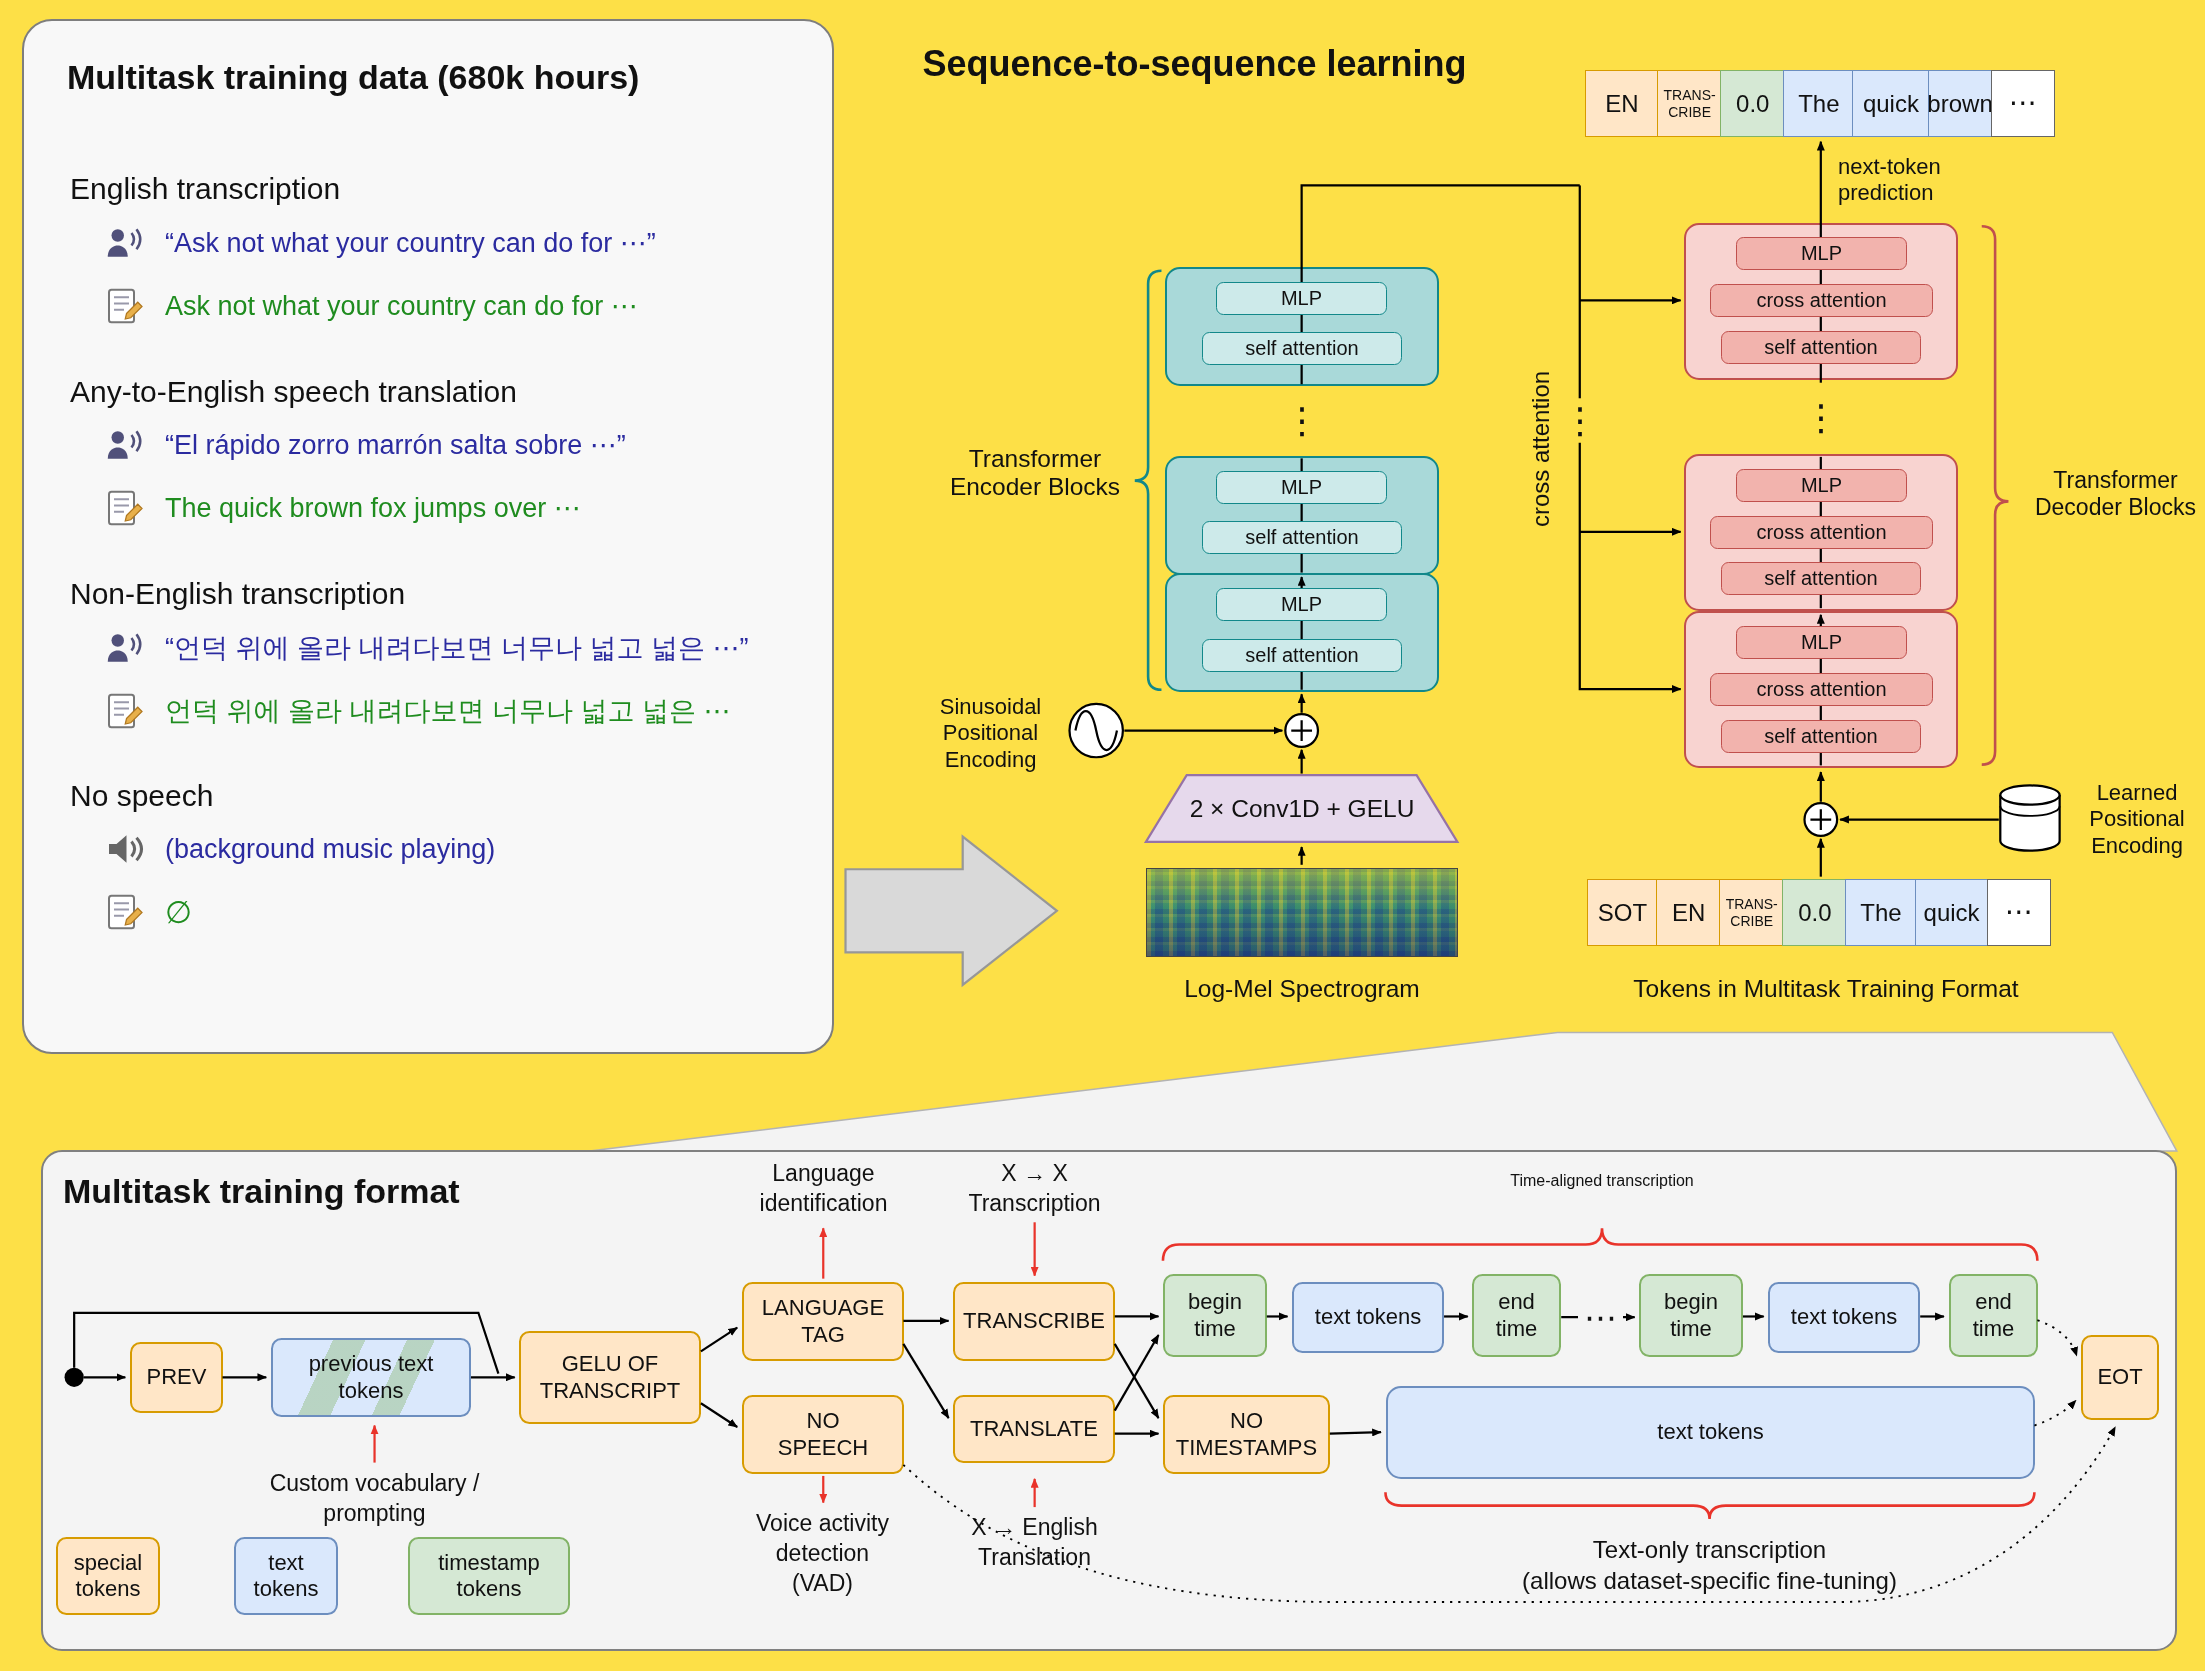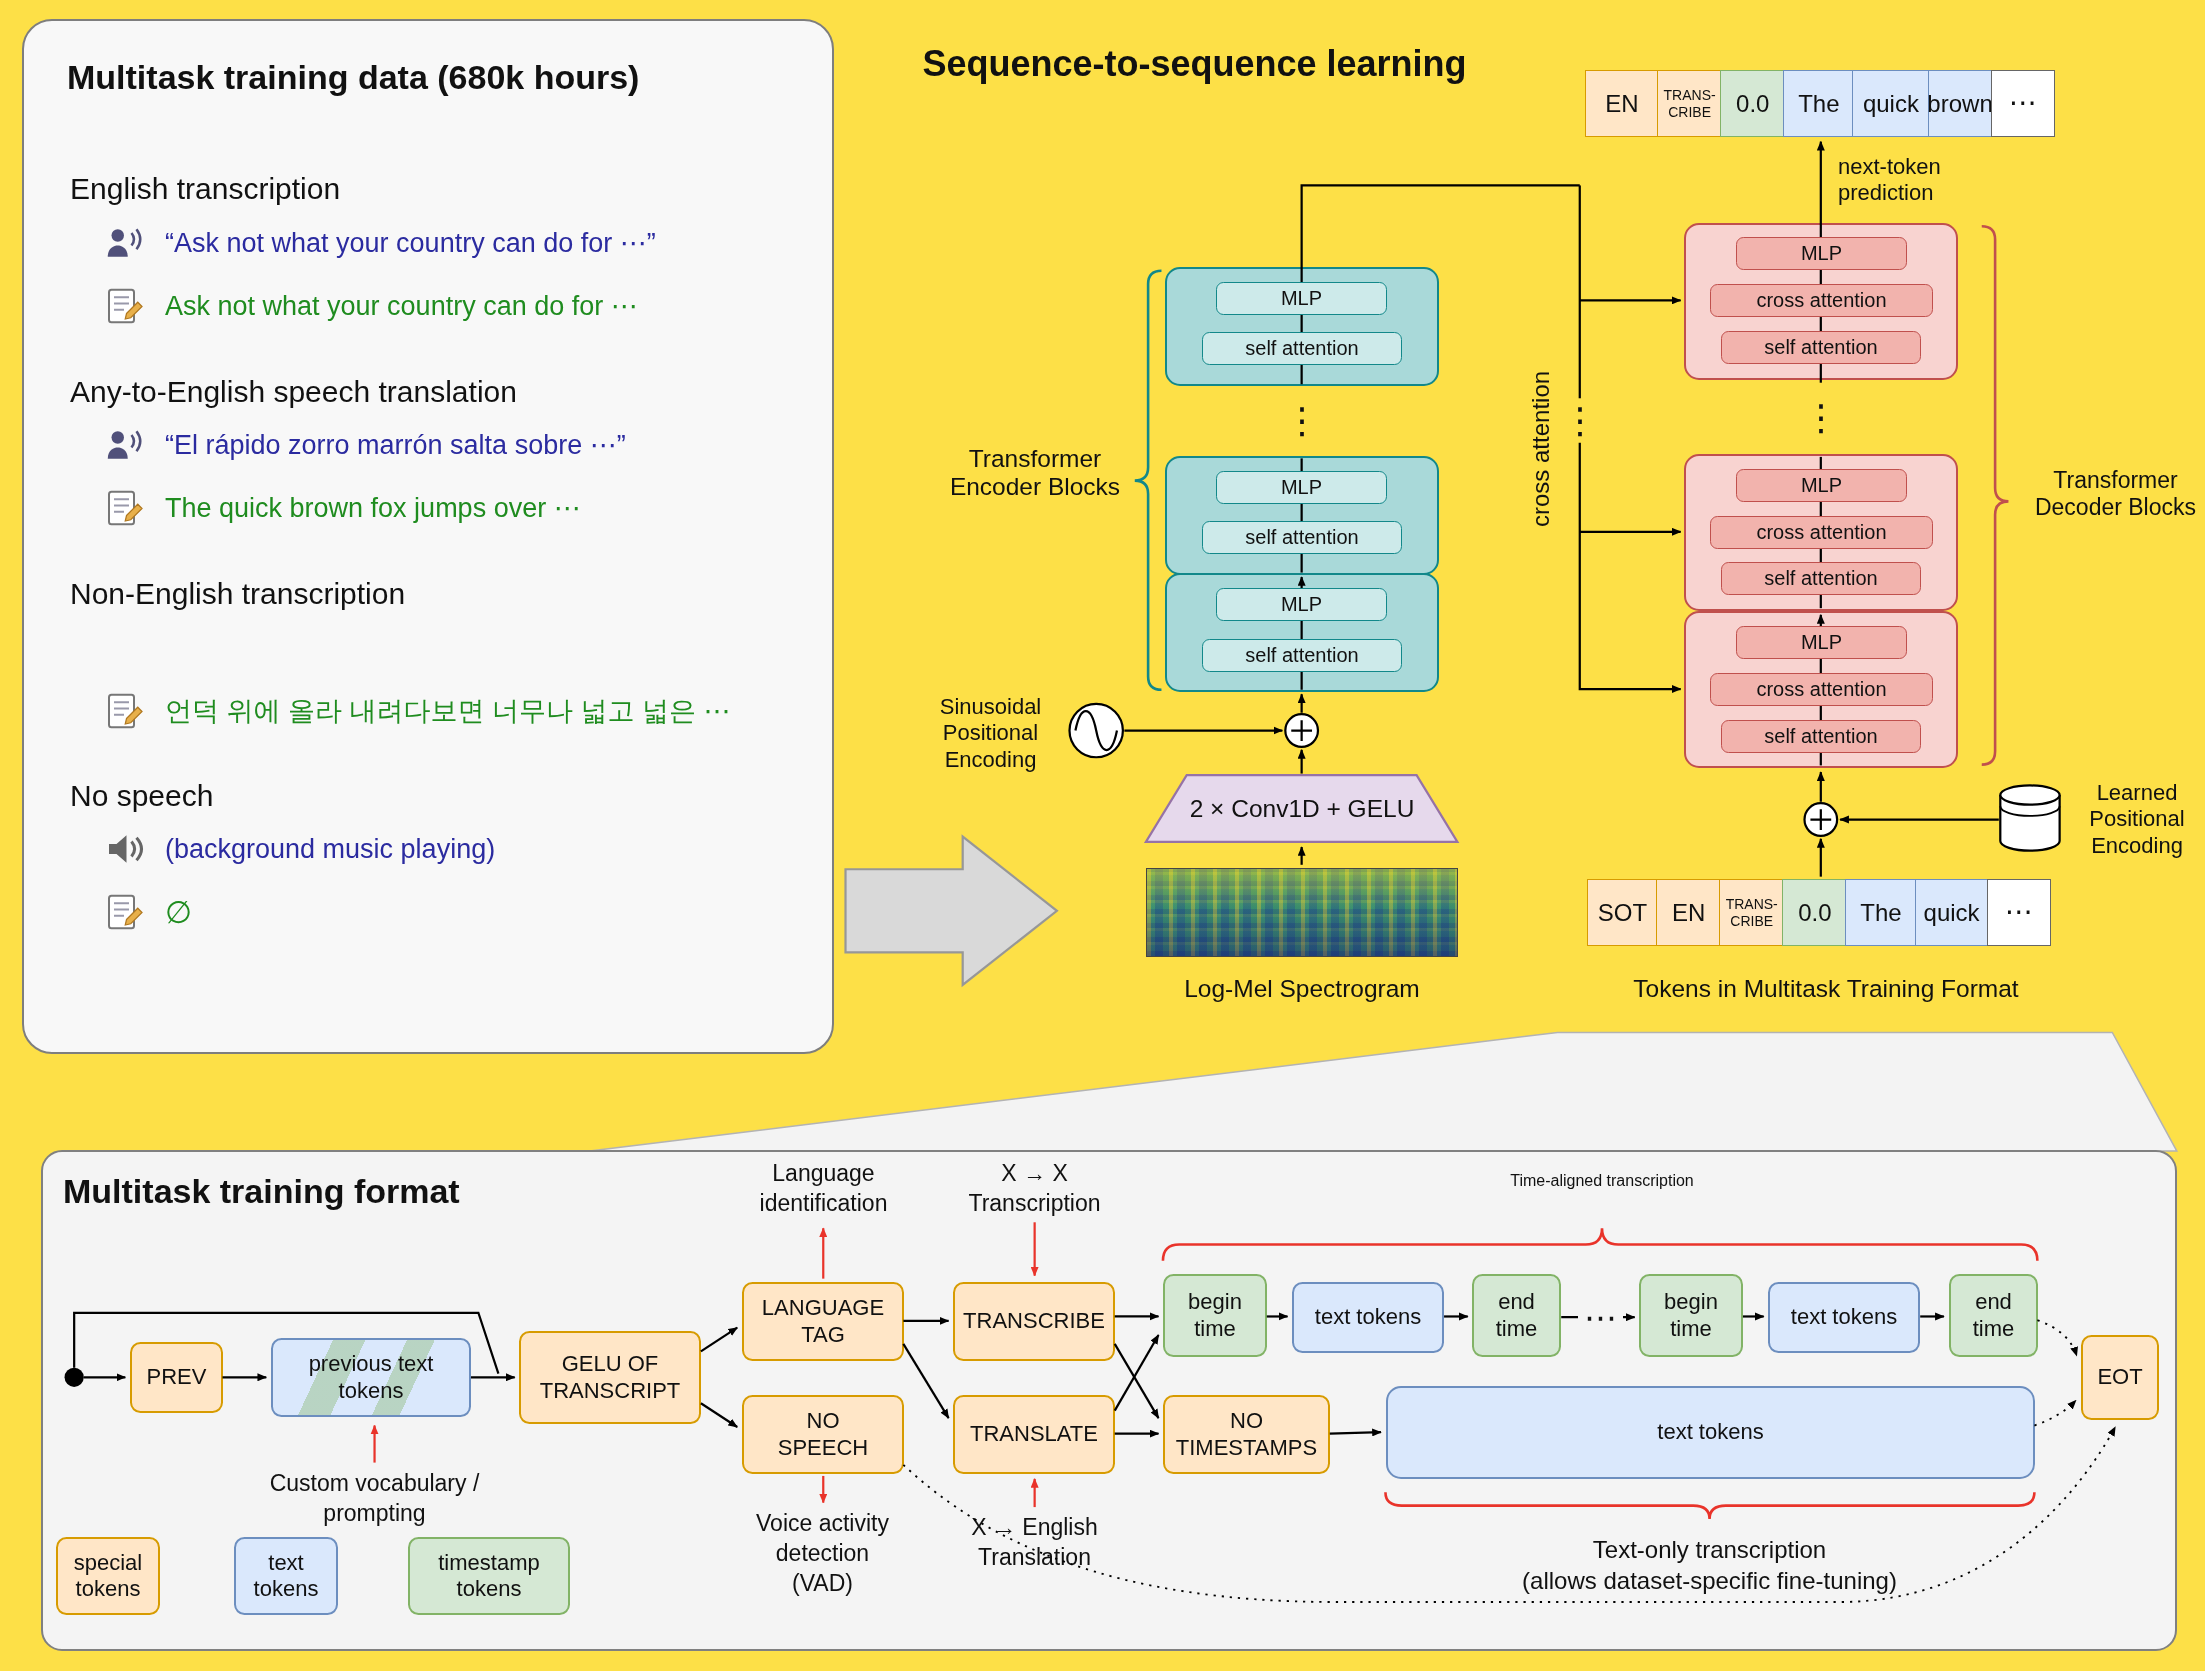--- a/index.html
+++ b/index.html
@@ -110,20 +110,29 @@
         <rect x="4" y="3" width="20" height="26" rx="2" fill="#fff" stroke="#777" stroke-width="1.6"></rect>
         <line x1="8" y1="9" x2="20" y2="9" stroke="#99a" stroke-width="1.6"></line>
         <line x1="8" y1="14" x2="20" y2="14" stroke="#99a" stroke-width="1.6"></line>
         <line x1="8" y1="19" x2="16" y2="19" stroke="#99a" stroke-width="1.6"></line>
         <path d="M18 22 L27 13 l3.4 3.4 L21.4 25.4 l-4.4 1 z" fill="#e8b04a" stroke="#b07820" stroke-width="1"></path>
       </svg>
     <span class="gtext">The quick brown fox jumps over ⋯</span>
   </div>
 
   <div class="abs sec-head z2" style="left:70px;top:577px">Non-English transcription</div>
+  <div class="abs item z2" style="left:104px;top:628px">
+    <svg class="ic" viewBox="0 0 32 32">
+        <circle cx="11" cy="10" r="5" fill="#50507a"></circle>
+        <path d="M3 27 c0-7 5-9 8-9 s8 2 8 9 z" fill="#50507a"></path>
+        <path d="M22 8 q4 5 0 10" stroke="#50507a" fill="none" stroke-width="2"></path>
+        <path d="M26 5 q6 8 0 16" stroke="#50507a" fill="none" stroke-width="2"></path>
+      </svg>
+    <span class="audio">“언덕 위에 올라 내려다보면 너무나 넓고 넓은 ⋯”</span>
+  </div>
   <div class="abs item z2" style="left:104px;top:691px">
     <svg class="ic" viewBox="0 0 32 32">
         <rect x="4" y="3" width="20" height="26" rx="2" fill="#fff" stroke="#777" stroke-width="1.6"></rect>
         <line x1="8" y1="9" x2="20" y2="9" stroke="#99a" stroke-width="1.6"></line>
         <line x1="8" y1="14" x2="20" y2="14" stroke="#99a" stroke-width="1.6"></line>
         <line x1="8" y1="19" x2="16" y2="19" stroke="#99a" stroke-width="1.6"></line>
         <path d="M18 22 L27 13 l3.4 3.4 L21.4 25.4 l-4.4 1 z" fill="#e8b04a" stroke="#b07820" stroke-width="1"></path>
       </svg>
     <span class="gtext">언덕 위에 올라 내려다보면 너무나 넓고 넓은 ⋯</span>
   </div>
@@ -195,21 +204,21 @@
   </div>
 
   <div class="abs p2-title z2" style="left:63px;top:1172px">Multitask training format</div>
 
   <div class="abs fbox or z2" style="left:130px;top:1342px;width:93px;height:71px">PREV</div>
   <div class="abs fbox bl striped z2" style="left:271px;top:1338px;width:200px;height:79px;padding:8px 28px">previous text tokens</div>
   <div class="abs fbox or z2" style="left:519px;top:1331px;width:182px;height:93px;padding:0 15px">GELU OF TRANSCRIPT</div>
   <div class="abs fbox or z2" style="left:742px;top:1282px;width:162px;height:79px;padding:0 10.4px">LANGUAGE TAG</div>
   <div class="abs fbox or z2" style="left:742px;top:1395px;width:162px;height:79px;padding:0 37px">NO SPEECH</div>
   <div class="abs fbox or z2" style="left:953px;top:1282px;width:162px;height:79px">TRANSCRIBE</div>
-  <div class="abs fbox or z2" style="left:953px;top:1395px;width:162px;height:79px">TRANSLATE</div>
+  <div class="abs fbox or z2" style="left:953px;top:1395px;width:162px;height:68px">TRANSLATE</div>
   <div class="abs fbox gr z2" style="left:1163px;top:1274px;width:104px;height:83px;padding:0 18px">begin time</div>
   <div class="abs fbox bl z2" style="left:1292px;top:1282px;width:152px;height:71px">text tokens</div>
   <div class="abs fbox gr z2" style="left:1472px;top:1274px;width:89px;height:83px;padding:0 13.4px">end time</div>
   <div class="abs flowdots z4" style="left:1578px;top:1300px;width:45px;height:36px">⋯</div>
   <div class="abs fbox gr z2" style="left:1639px;top:1274px;width:104px;height:83px;padding:0 18px">begin time</div>
   <div class="abs fbox bl z2" style="left:1768px;top:1282px;width:152px;height:71px">text tokens</div>
   <div class="abs fbox gr z2" style="left:1949px;top:1274px;width:89px;height:83px;padding:0 13.4px">end time</div>
   <div class="abs fbox or z2" style="left:2081px;top:1335px;width:78px;height:85px">EOT</div>
   <div class="abs fbox or z2" style="left:1163px;top:1395px;width:167px;height:79px;padding:0 10.4px">NO TIMESTAMPS</div>
   <div class="abs fbox bl z2" style="left:1386px;top:1386px;width:649px;height:93px;border-radius:15px">text tokens</div>

